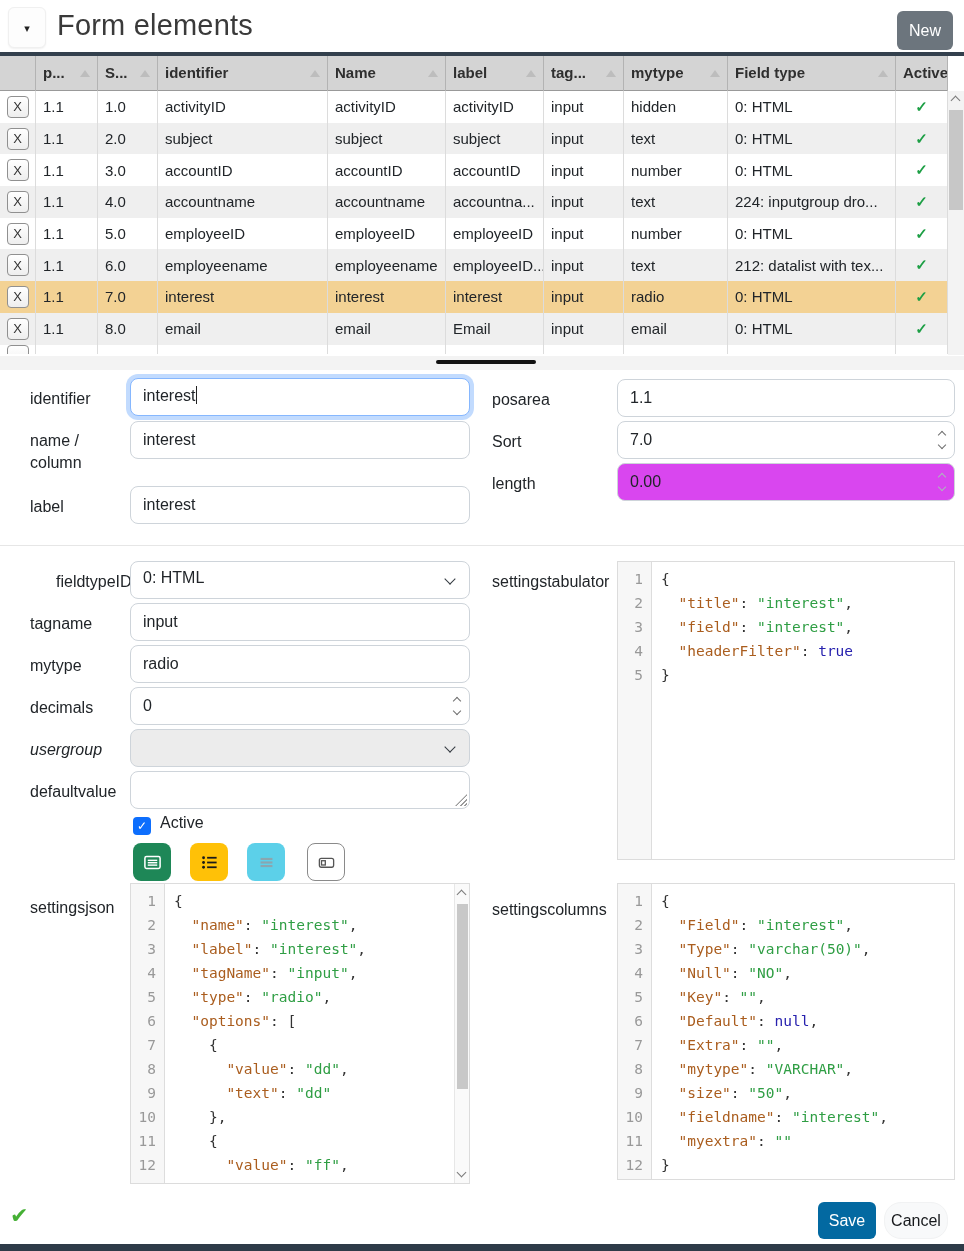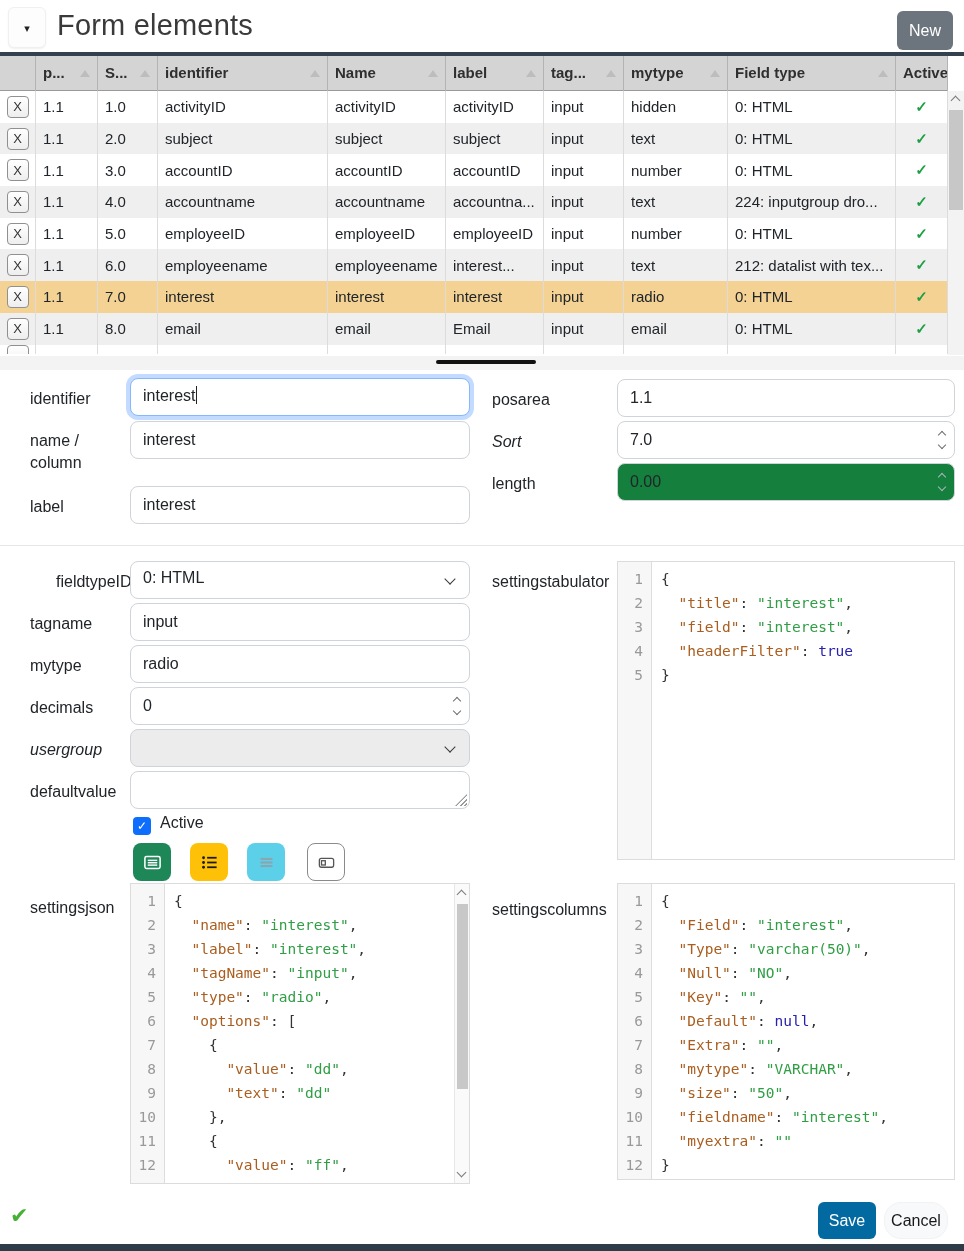--- a/index.html
+++ b/index.html
@@ -52,21 +52,21 @@
     font-size:16px; color:#212529; padding:7px 12px; font-family:inherit; width:340px; }
   .ctrl-r { left:617px; width:338px; }
   .focusring { border-color:#86b7fe; box-shadow:0 0 0 4px rgba(13,110,253,.25); }
   .caret-bar { display:inline-block; width:1px; height:18px; background:#222; vertical-align:text-bottom; margin-left:1px; }
   .selbox { cursor:pointer; }
   .chev { position:absolute; right:15px; top:13px; width:8px; height:8px;
     border-right:1.8px solid #343a40; border-bottom:1.8px solid #343a40; transform:rotate(45deg); }
   .numwrap { position:absolute; } 
   .numwrap input { width:100%; height:38px; border:1px solid #ced4da; border-radius:8px; background:#fff;
     font-size:16px; color:#212529; padding:7px 26px 7px 12px; font-family:inherit; }
-  .numwrap input:disabled { background:#15803d; color:#212529; }
+  .numwrap input:disabled { background:#d946ef; color:#212529; }
   .sp { position:absolute; right:10px; top:50%; transform:translateY(-50%); display:flex; flex-direction:column; gap:4px; pointer-events:none; }
   .sp i { display:block; width:6px; height:6px; border-right:1.5px solid #6f6f6f; border-bottom:1.5px solid #6f6f6f; }
   .sp .u { transform:rotate(-135deg); } .sp .d { transform:rotate(45deg); }
   .sp.dim i { border-color:#adb5bd; }
   .divider { position:absolute; left:0; top:545px; width:964px; height:1px; background:#e6e6e6; }
   textarea.input { resize:none; }
   .grip { position:absolute; right:3px; bottom:3px; width:12px; height:12px; pointer-events:none;
     background:repeating-linear-gradient(135deg, transparent, transparent 2px, #9a9a9a 2px, #9a9a9a 3.2px);
     clip-path:polygon(100% 0, 100% 100%, 0 100%); }
   .cb { position:absolute; left:133px; top:817px; width:18px; height:18px; background:#0d6efd; border-radius:4px;
@@ -204,21 +204,21 @@
           </div>
         </div>
         <div class="trow">
           <div class="tcell c0">
             <button class="xbtn">X</button>
           </div>
           <div class="tcell c1">1.1</div>
           <div class="tcell c2">6.0</div>
           <div class="tcell c3">employeename</div>
           <div class="tcell c4">employeename</div>
-          <div class="tcell c5">interest...</div>
+          <div class="tcell c5">employeeID...</div>
           <div class="tcell c6">input</div>
           <div class="tcell c7">text</div>
           <div class="tcell c8">212: datalist with tex...</div>
           <div class="tcell c9">
             <span class="chk">✓</span>
           </div>
         </div>
         <div class="trow sel">
           <div class="tcell c0">
             <button class="xbtn">X</button>
@@ -279,21 +279,21 @@
 
   <div class="lbl" style="left:30px; top:430px; width:80px;">name / column</div>
   <input class="input" style="left: 130px; top: 421px;" value="interest">
 
   <div class="lbl" style="left:30px; top:496px;">label</div>
   <input class="input" style="left: 130px; top: 486px;" value="interest">
 
   <div class="lbl" style="left:492px; top:389px;">posarea</div>
   <input class="input ctrl-r" style="left: 617px; top: 379px;" value="1.1">
 
-  <div class="lbl" style="left:492px; top:431px;font-style:italic;">Sort</div>
+  <div class="lbl" style="left:492px; top:431px;">Sort</div>
   <div class="numwrap" style="left:617px; top:421px; width:338px;">
     <input value="7.0" style="">
     <span class="sp">
         <i class="u"></i>
         <i class="d"></i>
       </span>
   </div>
 
   <div class="lbl" style="left:492px; top:473px;">length</div>
   <div class="numwrap" style="left:617px; top:463px; width:338px;">

